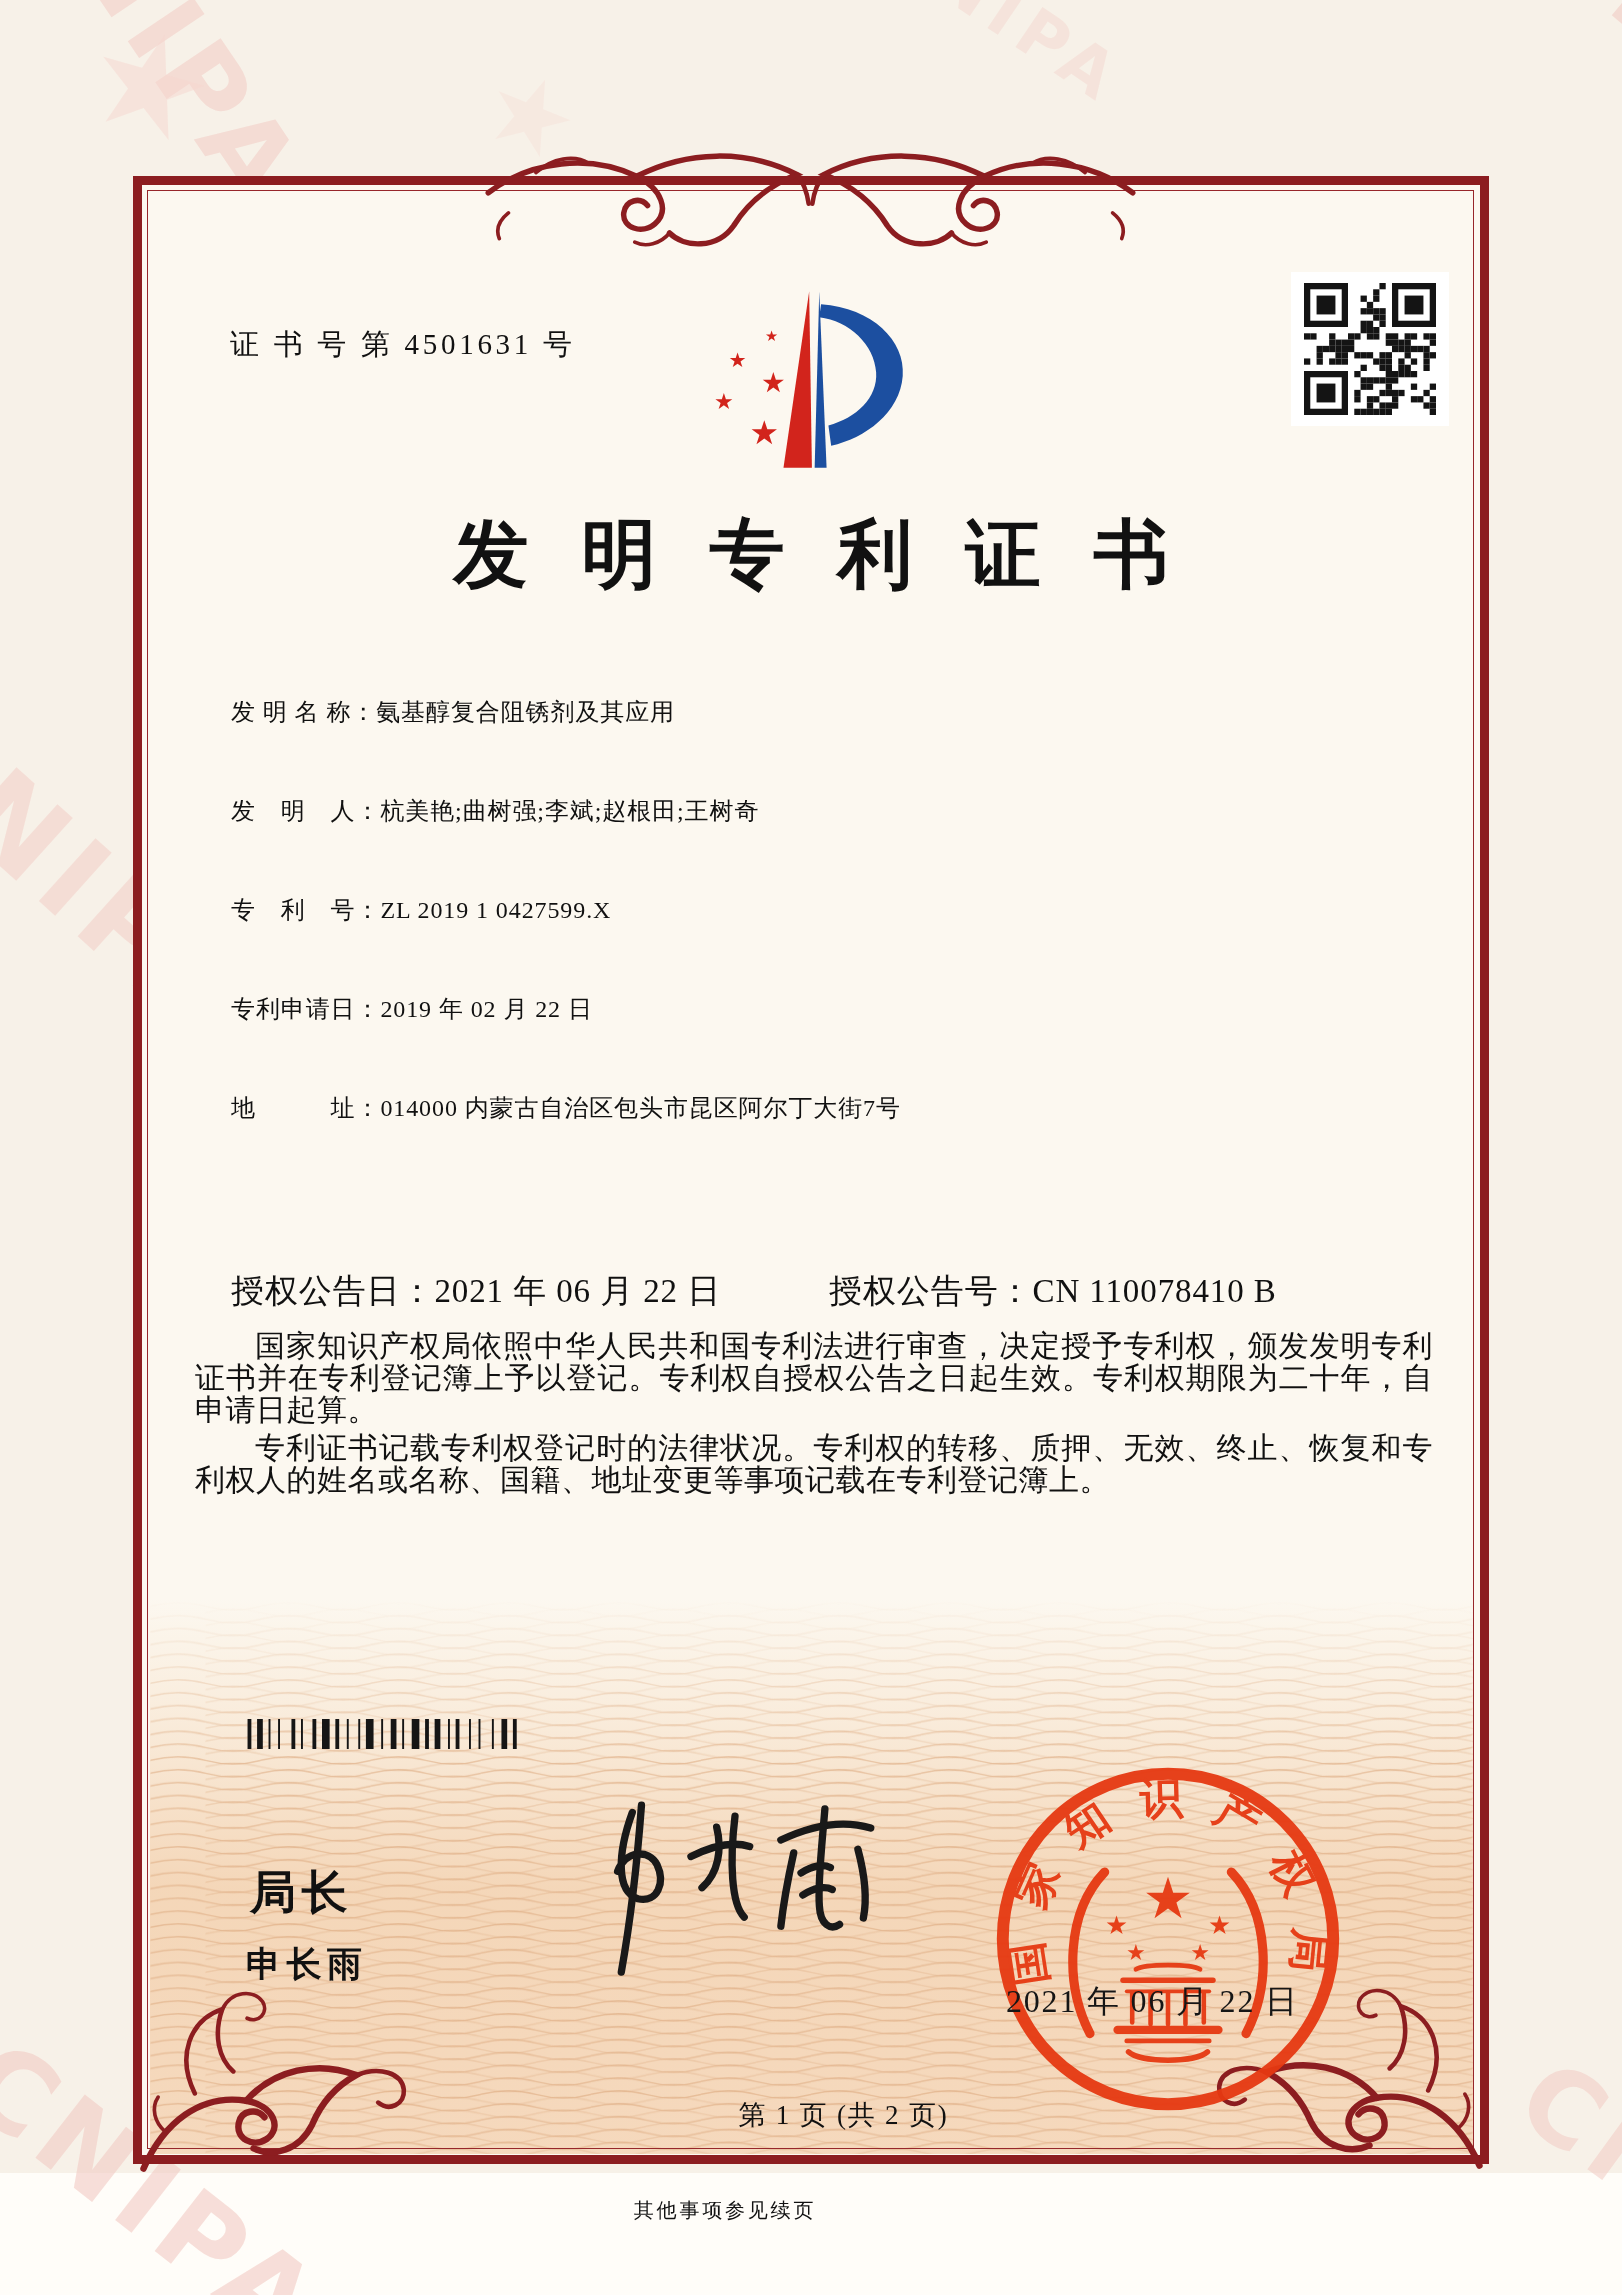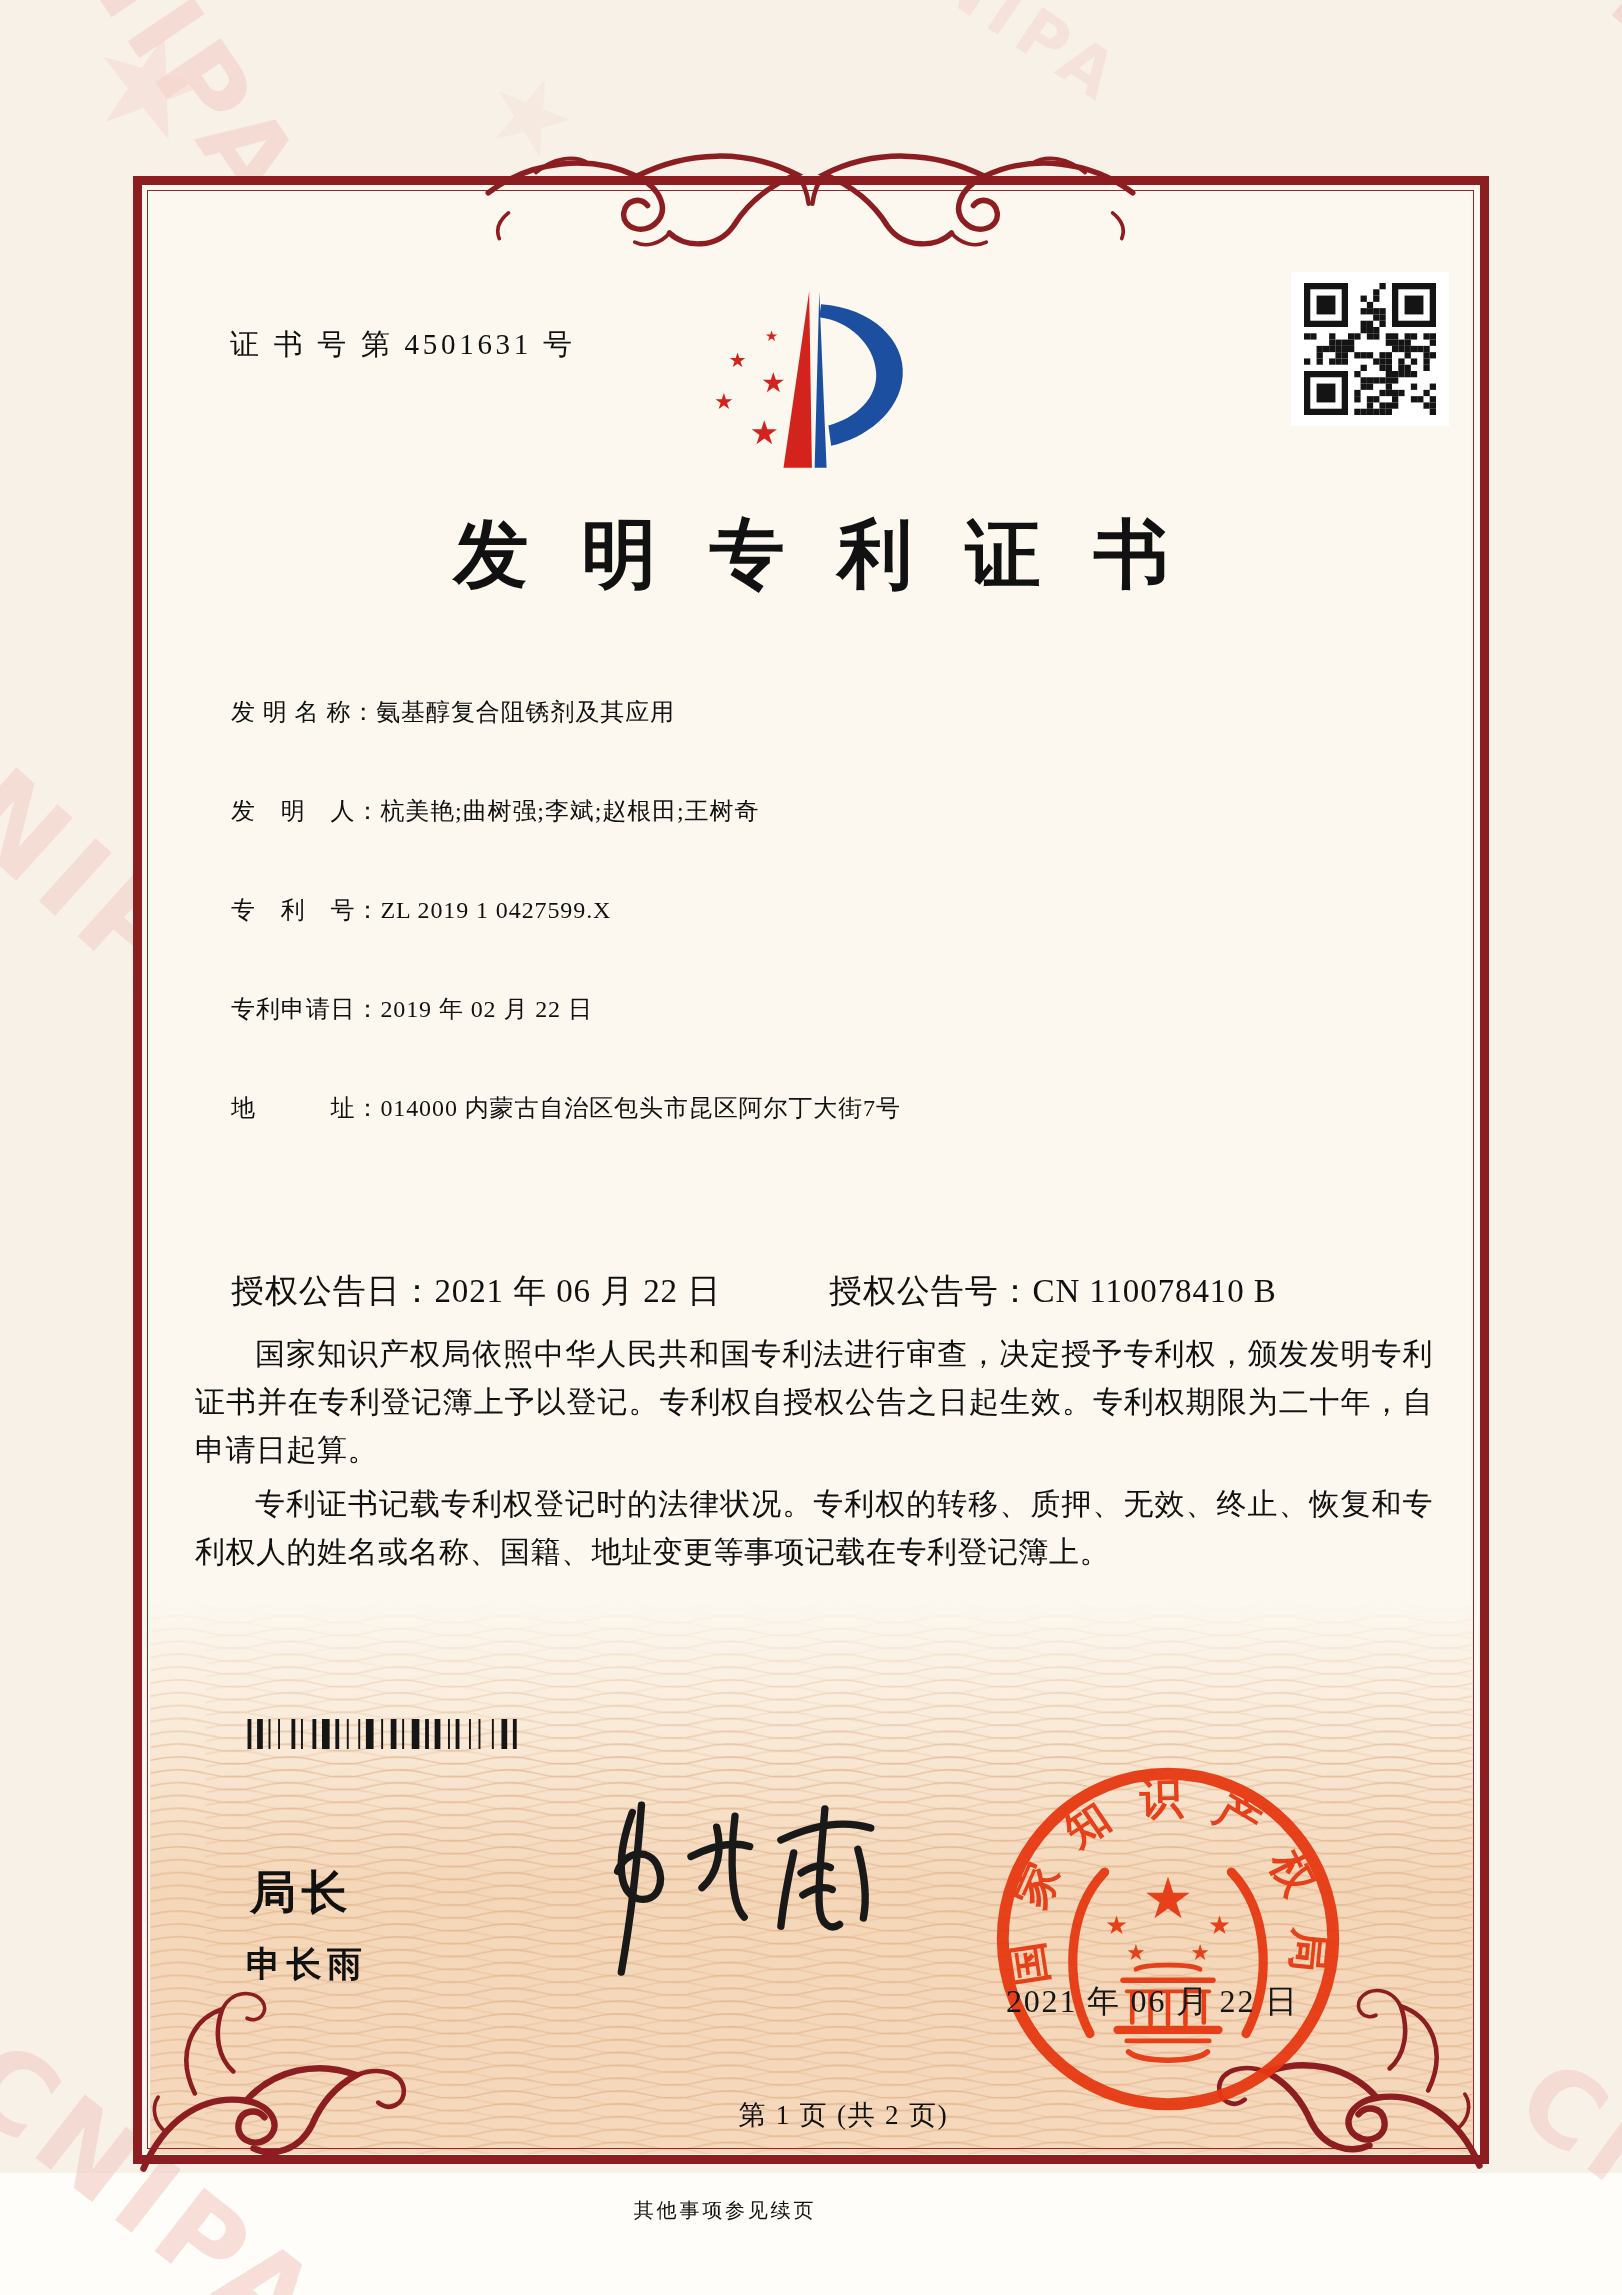--- a/index.html
+++ b/index.html
@@ -48,21 +48,21 @@
   .cert-no{left:230px;top:286px;font-size:29px;letter-spacing:3.7px;z-index:5;margin-top:39px;}
   .logo{left:707px;top:264px;z-index:5;}
   .qr{left:1291px;top:272px;width:158px;height:154px;background:#fff;z-index:5;
       display:flex;align-items:center;justify-content:center;}
   .title{left:133px;top:505px;width:1356px;text-align:center;font-size:75px;font-weight:700;
          letter-spacing:53px;text-indent:53px;z-index:5;}
   .fields{left:231px;top:696px;font-size:24px;z-index:5;letter-spacing:0.9px;}
   .fields .row{height:99px;}
   .grant-row{left:231px;top:1269px;font-size:33px;z-index:5;letter-spacing:0.9px;}
   .grant-row .second{margin-left:108px;font-family:Liberation Serif, serif;}
-  .paras{left:195px;top:1330px;width:1238px;z-index:5;font-size:30px;line-height:48px;
+  .paras{left:195px;top:1330px;width:1238px;z-index:5;font-size:30px;line-height:32px;
          text-align:justify;letter-spacing:0.5px;}
   .paras p{margin:0;text-indent:2em;}
   .paras p + p{margin-top:5.5px;}
   .barcode{left:231px;top:1719px;z-index:5;}
   .sig-title{left:250px;top:1862px;z-index:5;font-family:"Liberation Sans","DejaVu Sans",sans-serif;
              font-size:46px;font-weight:600;letter-spacing:5.5px;}
   .sig-name{left:246px;top:1941px;z-index:5;font-family:"Liberation Sans","DejaVu Sans",sans-serif;
             font-size:35px;font-weight:600;letter-spacing:5.5px;}
   .sig-svg{left:544px;top:1796px;z-index:5;}
   .seal{left:989px;top:1760px;z-index:6;opacity:.95;}

